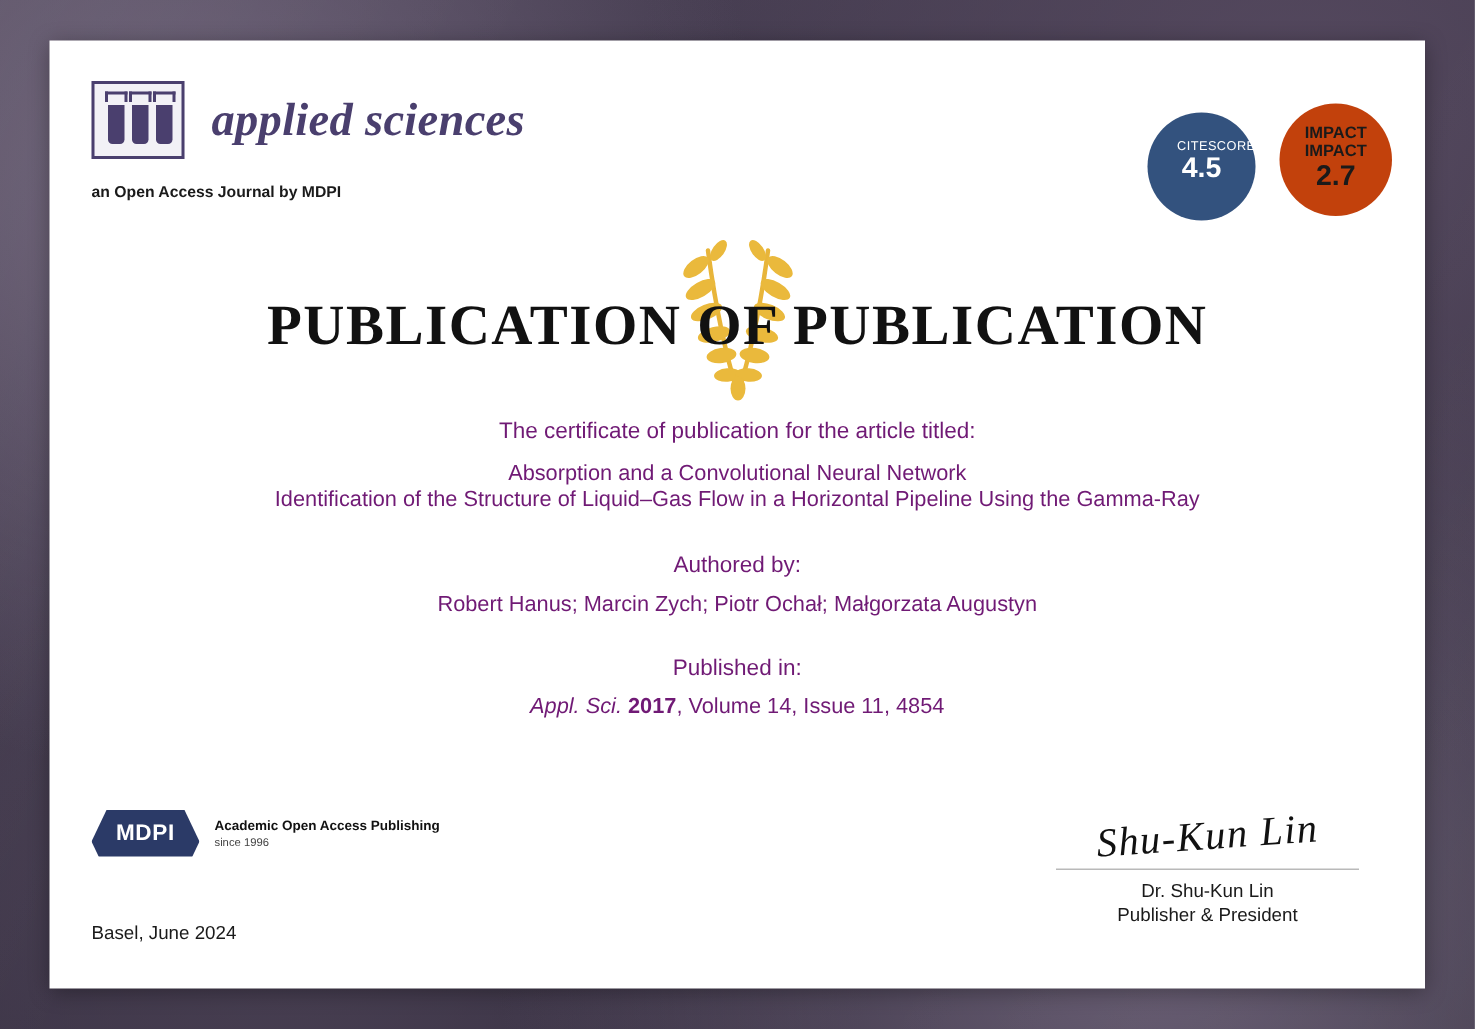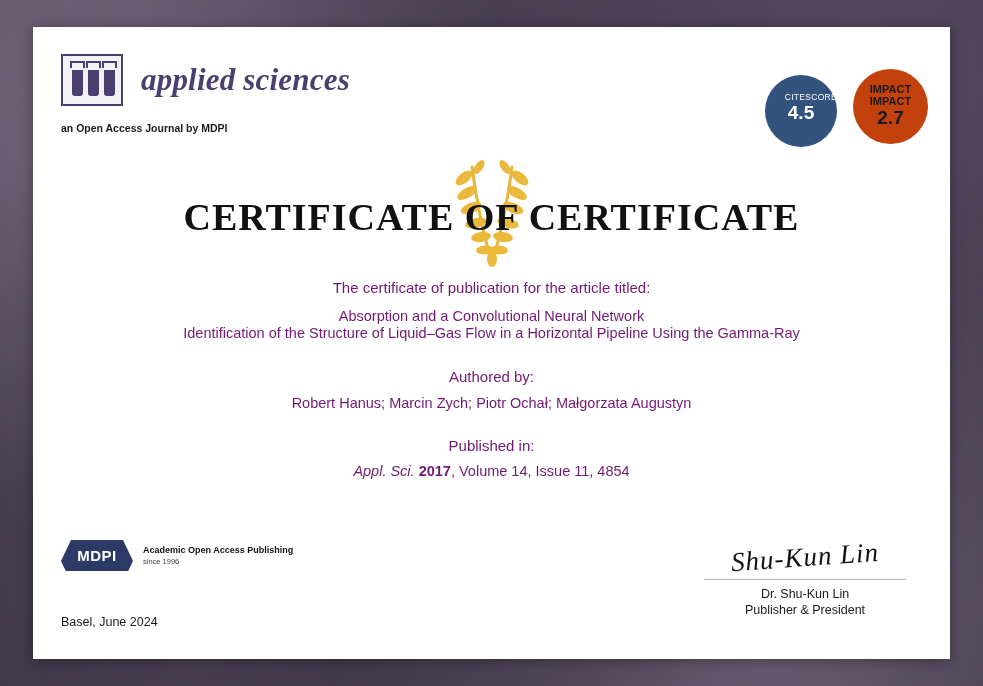--- a/index.html
+++ b/index.html
@@ -325,21 +325,21 @@
       <ellipse cx="86" cy="63" rx="11" ry="5" transform="rotate(22 86 63)"></ellipse>
       <ellipse cx="81" cy="78" rx="11" ry="5" transform="rotate(14 81 78)"></ellipse>
       <ellipse cx="76" cy="92" rx="10" ry="5" transform="rotate(8 76 92)"></ellipse>
       <ellipse cx="72" cy="105" rx="9" ry="4.5" transform="rotate(4 72 105)"></ellipse>
       <ellipse cx="52" cy="22" rx="8" ry="4" transform="rotate(-55 52 22)"></ellipse>
       <ellipse cx="78" cy="22" rx="8" ry="4" transform="rotate(55 78 22)"></ellipse>
       <ellipse cx="65" cy="114" rx="5" ry="8"></ellipse>
     </g>
   </svg>
 
-  <div class="cert-title">CERTIFICATE OF CERTIFICATE</div>
+  <div class="cert-title">PUBLICATION OF PUBLICATION</div>
 
   <div class="body-block">
     <div class="lead">The certificate of publication for the article titled:</div>
     <div class="article-title">
       <div>Absorption and a Convolutional Neural Network</div>
       <div>Identification of the Structure of Liquid–Gas Flow in a Horizontal Pipeline Using the Gamma-Ray</div>
     </div>
     <div class="authored-by">Authored by:</div>
     <div class="authors">Robert Hanus; Marcin Zych; Piotr Ochał; Małgorzata Augustyn</div>
     <div class="published-in">Published in:</div>

